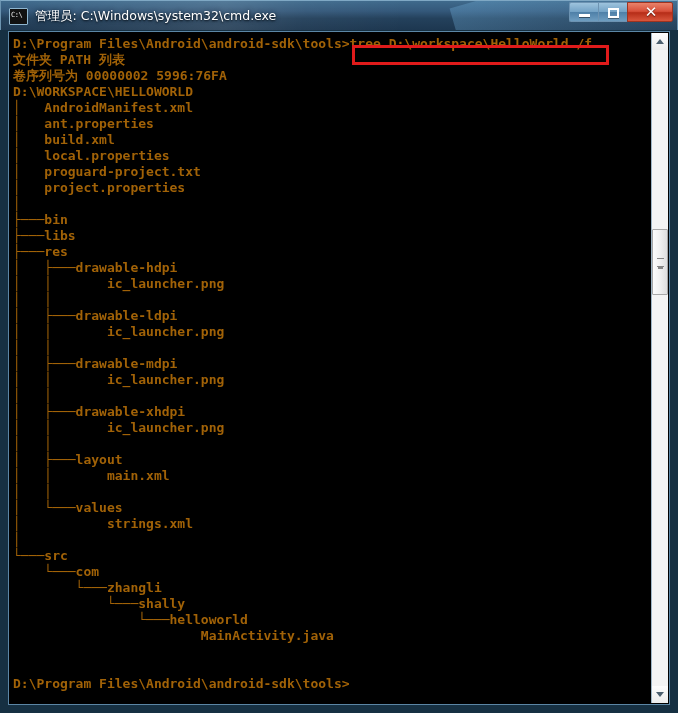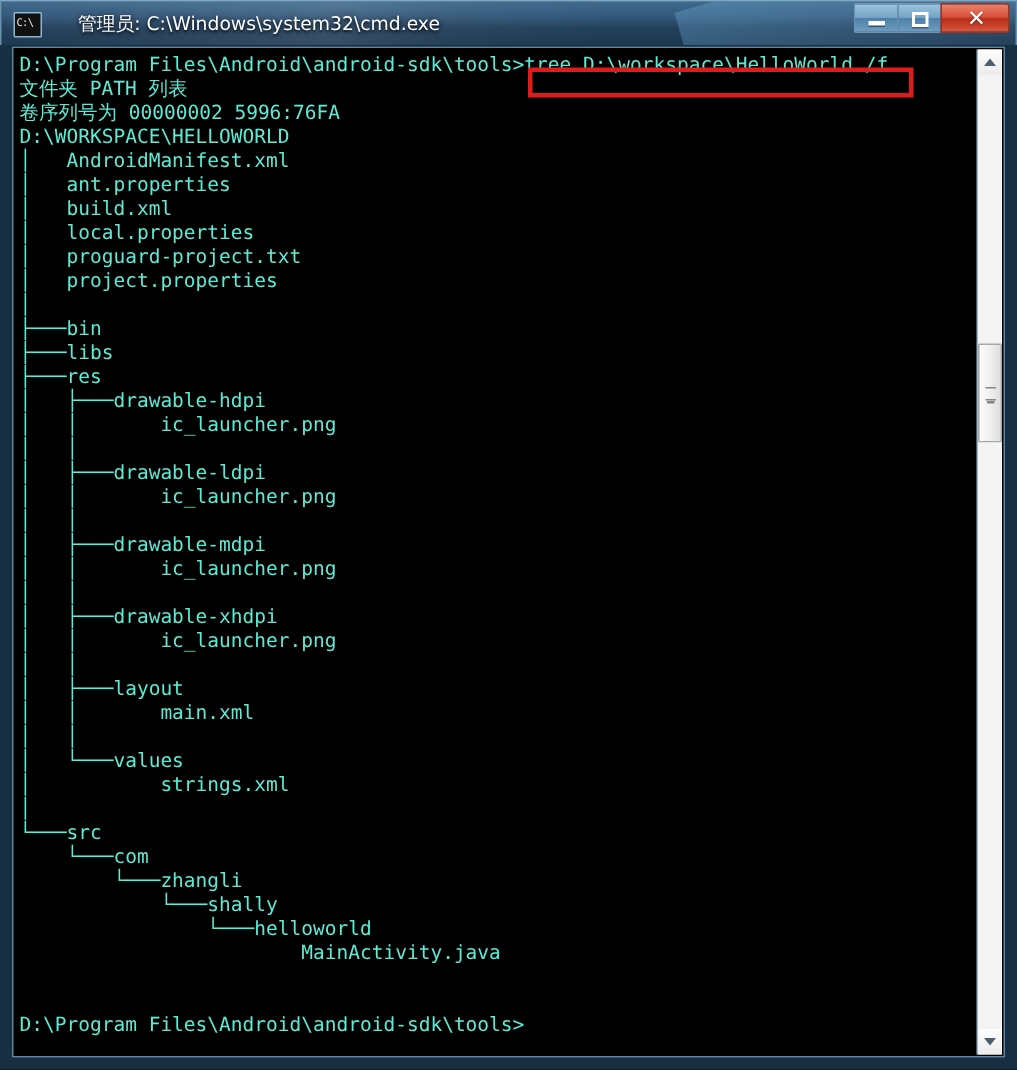--- a/index.html
+++ b/index.html
@@ -57,21 +57,21 @@
     transform: rotate(-16deg);
     pointer-events: none;
   }
 
   #title-left {
     position: absolute;
     left: 8px; top: 0;
     height: 30px;
     display: flex;
     align-items: center;
-    gap: 24px;
+    gap: 7px;
     z-index: 3;
     justify-content: flex-end;
   }
 
   
   .cmd-icon {
     width: 17px;
     height: 15px;
     background: #111;
     border: 1px solid #8fb6d0;
@@ -163,26 +163,27 @@
     border: 1px solid #5b86a5;
     box-sizing: border-box;
     overflow: hidden;
   }
 
   #console-text {
     position: absolute;
     left: 4px;
     top: 4px;
     width: 636px;
-    color: #5eead4;
+    color: #a16207;
     font-family: "DejaVu Sans Mono", monospace;
     font-size: 13px;
     line-height: 16px;
     white-space: pre;
     letter-spacing: 0px;
+    font-weight: bold;
   }
   .line { height: 16px; white-space: pre; }
 
   
   #command-highlight {
     position: absolute;
     left: 343px;
     top: 13px;
     width: 257px;
     height: 20px;

